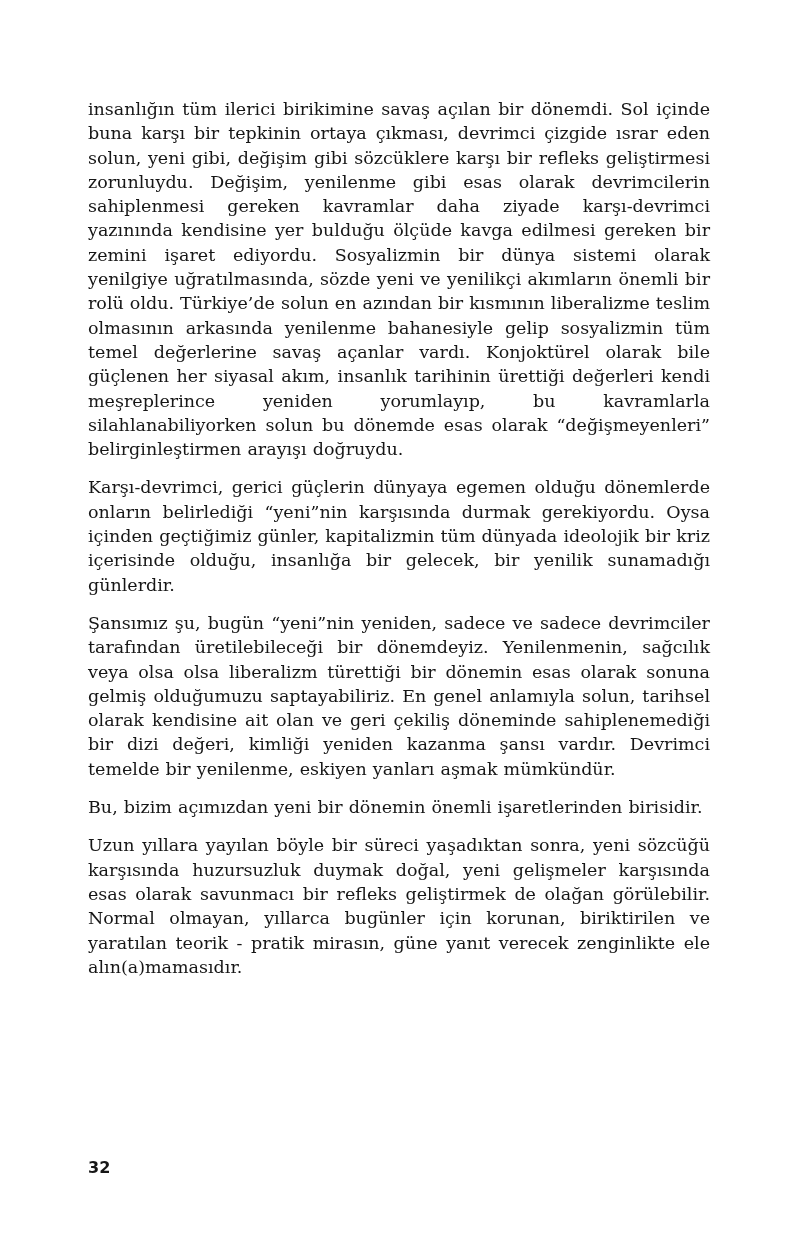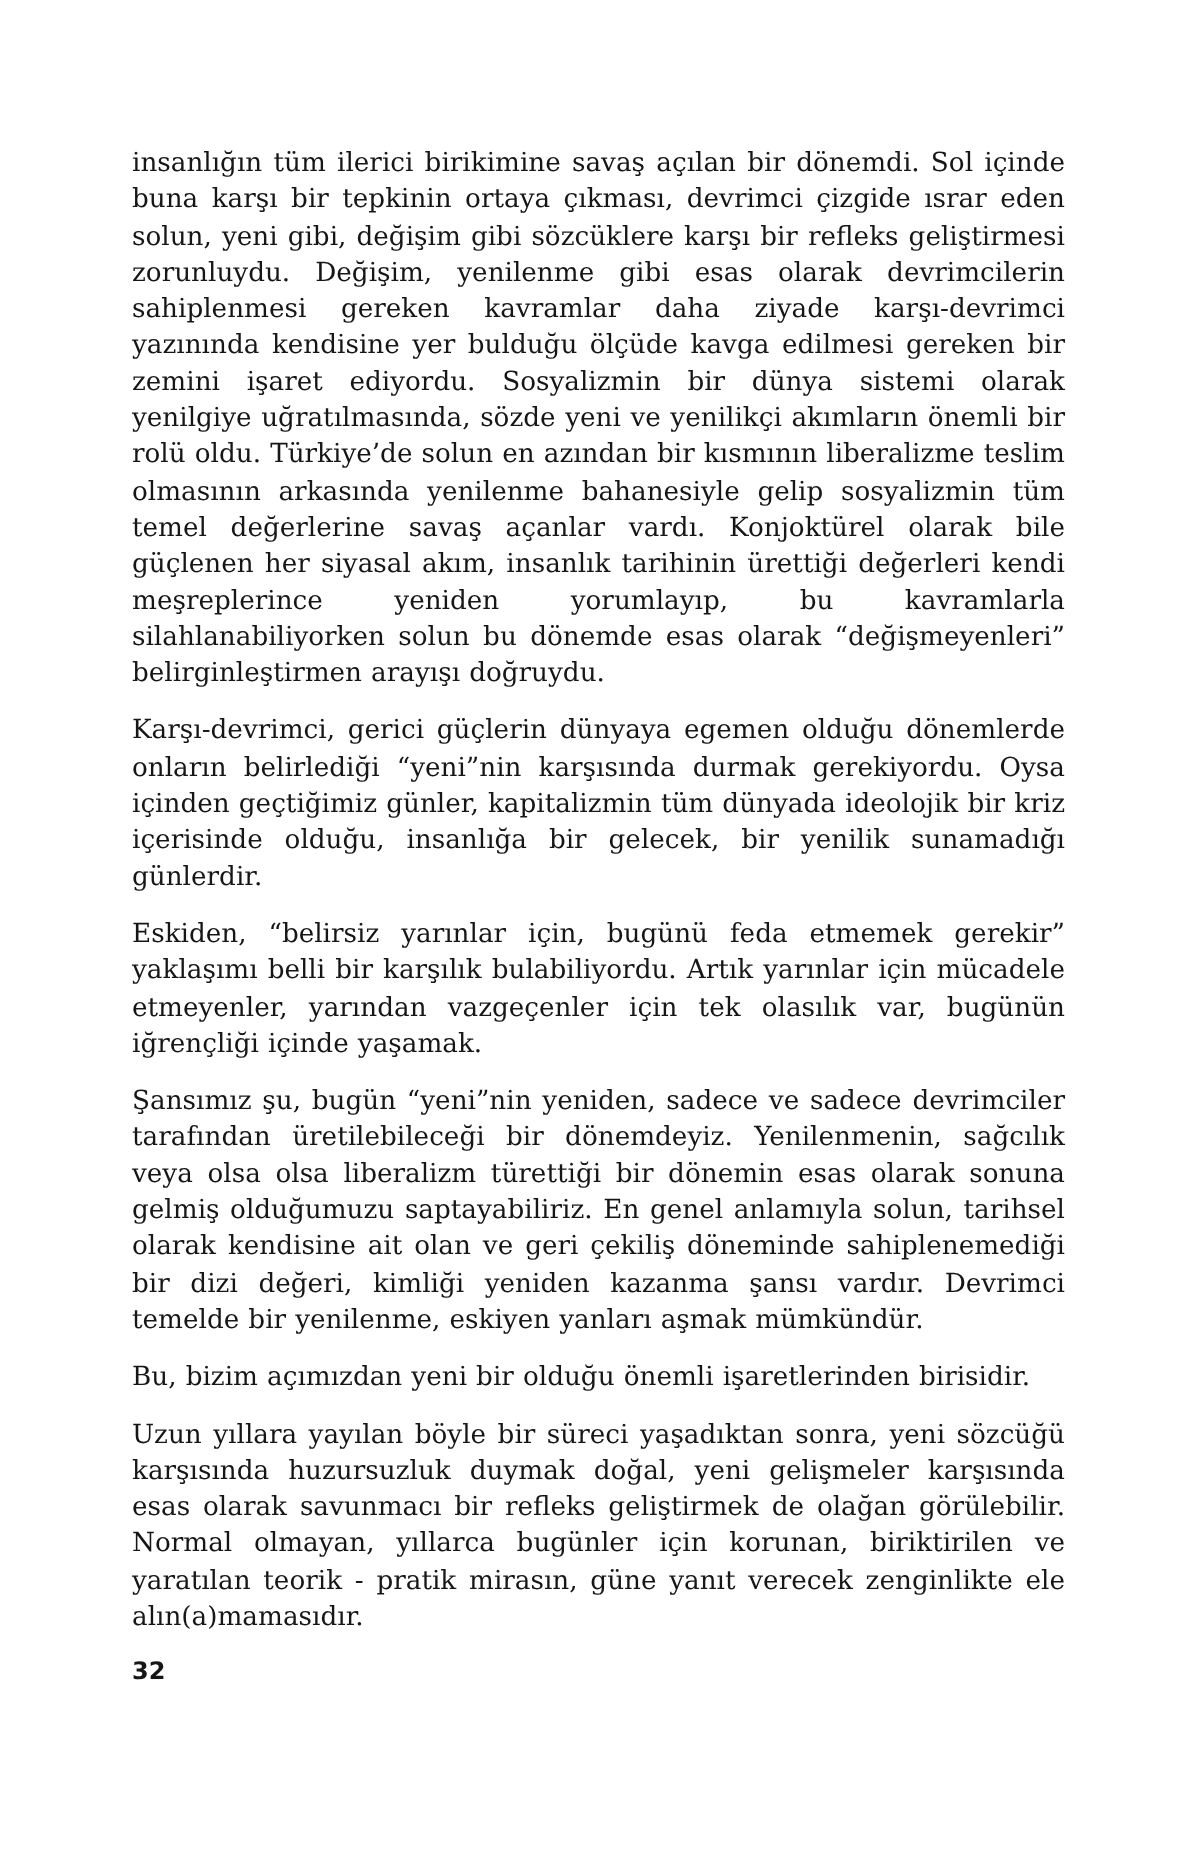--- a/index.html
+++ b/index.html
@@ -31,33 +31,32 @@
     hyphens: auto;
     -webkit-hyphens: auto;
     word-spacing: 0.5px;
   }
   .text-block p:last-child {
     margin-bottom: 12px;
   }
   .page-number {
     position: absolute;
     left: 88px;
-    top: 1104px;
+    top: 1158px;
     font-family: "DejaVu Sans", "Liberation Sans", sans-serif;
     font-weight: 700;
     font-size: 16px;
     color: #161616;
   }
 </style>
 </head>
 <body>
 
 <div class="page">
   <div class="text-block">
     <p>insanlığın tüm ilerici birikimine savaş açılan bir dönemdi. Sol içinde buna karşı bir tepkinin ortaya çıkması, devrimci çizgide ısrar eden solun, yeni gibi, değişim gibi sözcüklere karşı bir refleks geliştirmesi zorunluydu. Değişim, yenilenme gibi esas olarak devrimcilerin sahiplenmesi gereken kavramlar daha ziyade karşı-devrimci yazınında kendisine yer bulduğu ölçüde kavga edilmesi gereken bir zemini işaret ediyordu. Sosyalizmin bir dünya sistemi olarak yenilgiye uğratılmasında, sözde yeni ve yenilikçi akımların önemli bir rolü oldu. Türkiye’de solun en azından bir kısmının liberalizme teslim olmasının arkasında yenilenme bahanesiyle gelip sosyalizmin tüm temel değerlerine savaş açanlar vardı. Konjoktürel olarak bile güçlenen her siyasal akım, insanlık tarihinin ürettiği değerleri kendi meşreplerince yeniden yorumlayıp, bu kavramlarla silahlanabiliyorken solun bu dönemde esas olarak “değişmeyenleri” belirginleştirmen arayışı doğruydu.</p>
     <p>Karşı-devrimci, gerici güçlerin dünyaya egemen olduğu dönemlerde onların belirlediği “yeni”nin karşısında durmak gerekiyordu. Oysa içinden geçtiğimiz günler, kapitalizmin tüm dünyada ideolojik bir kriz içerisinde olduğu, insanlığa bir gelecek, bir yenilik sunamadığı günlerdir.</p>
-    <p>Eskiden, “belirsiz yarınlar için, bugünü feda etmemek gerekir” yaklaşımı belli bir karşılık bulabiliyordu. Artık yarınlar için mücadele etmeyenler, yarından vazgeçenler için tek olasılık var, bugünün iğrençliği içinde yaşamak.</p>
     <p>Şansımız şu, bugün “yeni”nin yeniden, sadece ve sadece devrimciler tarafından üretilebileceği bir dönemdeyiz. Yenilenmenin, sağcılık veya olsa olsa liberalizm türettiği bir dönemin esas olarak sonuna gelmiş olduğumuzu saptayabiliriz. En genel anlamıyla solun, tarihsel olarak kendisine ait olan ve geri çekiliş döneminde sahiplenemediği bir dizi değeri, kimliği yeniden kazanma şansı vardır. Devrimci temelde bir yenilenme, eskiyen yanları aşmak mümkündür.</p>
-    <p>Bu, bizim açımızdan yeni bir olduğu önemli işaretlerinden birisidir.</p>
+    <p>Bu, bizim açımızdan yeni bir dönemin önemli işaretlerinden birisidir.</p>
     <p>Uzun yıllara yayılan böyle bir süreci yaşadıktan sonra, yeni sözcüğü karşısında huzursuzluk duymak doğal, yeni gelişmeler karşısında esas olarak savunmacı bir refleks geliştirmek de olağan görülebilir. Normal olmayan, yıllarca bugünler için korunan, biriktirilen ve yaratılan teorik - pratik mirasın, güne yanıt verecek zenginlikte ele alın(a)mamasıdır.</p>
   </div>
   <div class="page-number">32</div>
 </div>
 
 </body></html>

